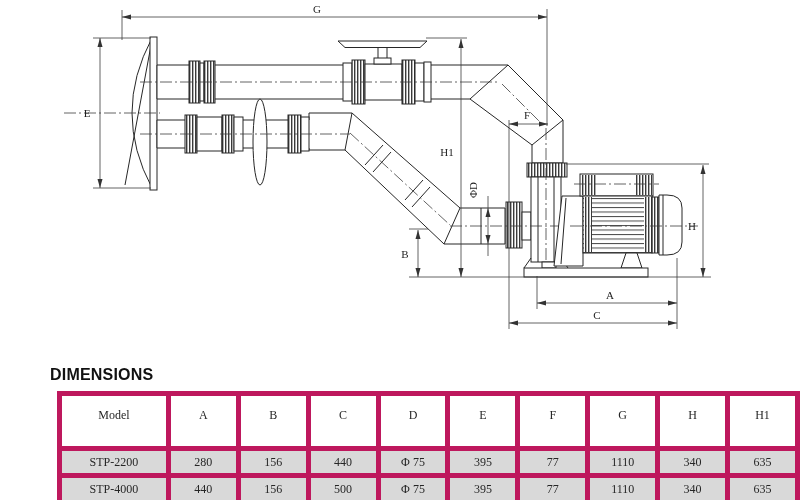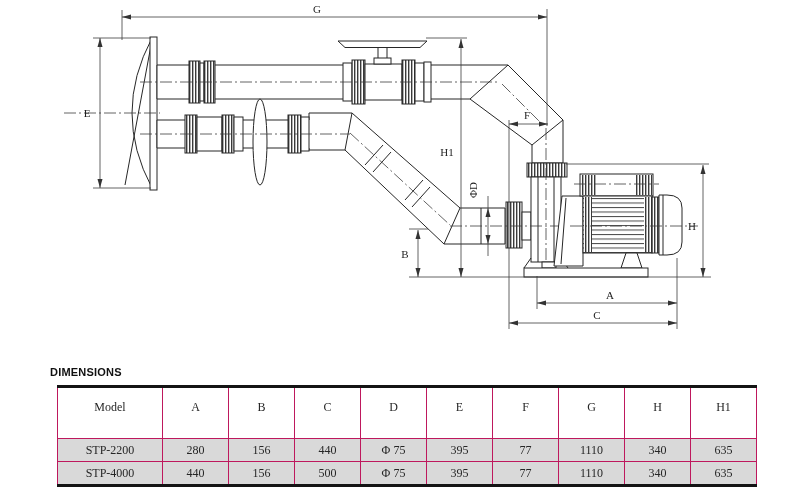--- a/index.html
+++ b/index.html
@@ -4,30 +4,30 @@
 <style>
   html,body{margin:0;padding:0;}
   body{
     width:800px;height:500px;overflow:hidden;background:#ffffff;
     font-family:"Liberation Serif", serif;position:relative;
   }
   #drawing{position:absolute;left:0;top:0;}
   .dim-section{position:absolute;left:0;top:366px;width:800px;}
   .dim-title{
     font-family:"Liberation Sans", sans-serif;
-    font-weight:bold;font-size:11px;color:#111;
+    font-weight:bold;font-size:16px;color:#111;
     margin:0 0 7px 50px;letter-spacing:.2px;
   }
   table.dims{
     border-collapse:collapse;margin-left:57px;
     border-top:3px solid #141414;border-bottom:3px solid #141414;
     font-family:"Liberation Serif", serif;
   }
   table.dims th, table.dims td{
-    border:1px solid #be185d;text-align:center;vertical-align:middle;
+    border:5px solid #be185d;text-align:center;vertical-align:middle;
     font-size:12px;color:#262626;font-weight:normal;padding:0;
   }
   table.dims th{height:38px;padding-bottom:12px;width:65px;}
   table.dims th.model-col{width:104px;}
   table.dims td{height:22px;text-align:center;}
   tr.alt{background:#d9d9d9;}
   text{font-family:"Liberation Serif", serif;font-size:11px;fill:#1d1d1d;}
 </style>
 </head>
 <body>

